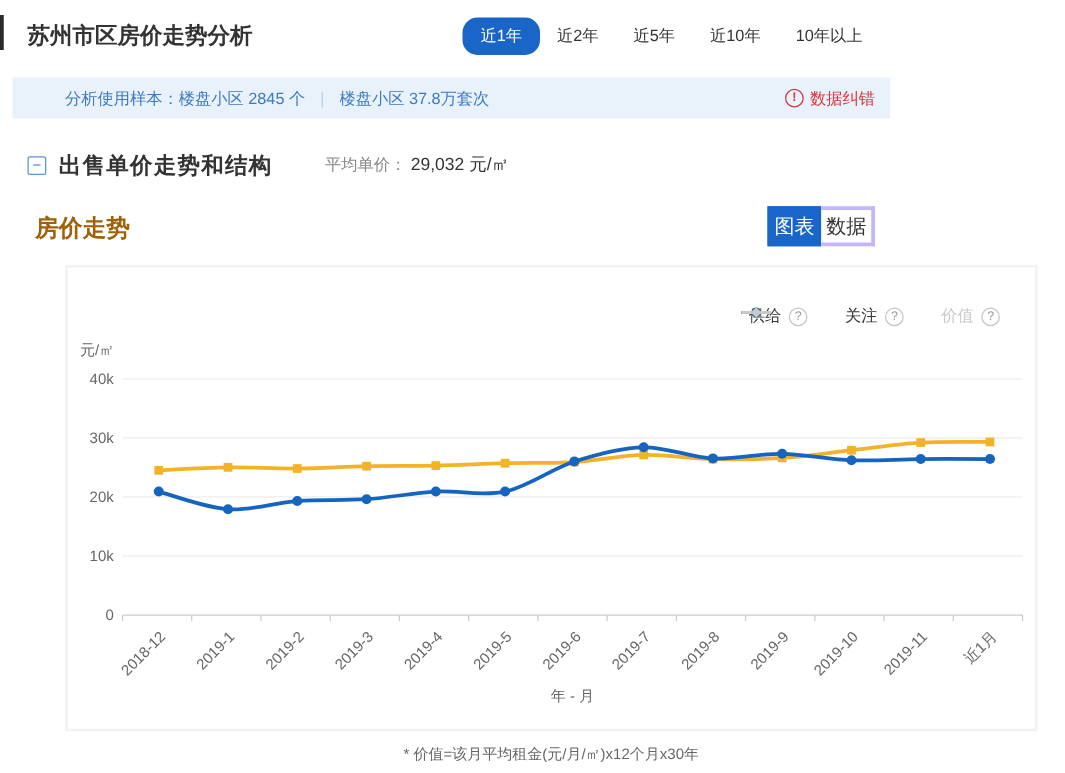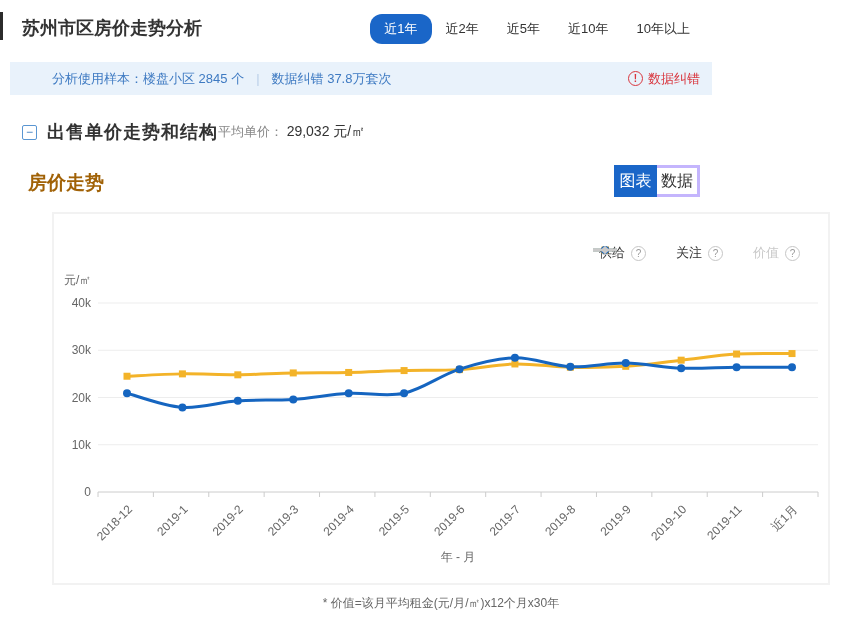--- a/index.html
+++ b/index.html
@@ -24,21 +24,21 @@
   .err-icon { width:15px; height:15px; border:1.5px solid #d9363e; border-radius:50%;
     font-size:10px; font-weight:bold; color:#d9363e; display:inline-flex; align-items:center;
     justify-content:center; margin-right:5px; }
 
   
   .section-head { position:absolute; left:22px; top:120px; display:flex; align-items:center; }
   .collapse-btn { width:15px; height:15px; border:1px solid #5a96d2; border-radius:2px;
     color:#3f7fc1; font-size:12px; line-height:12px; display:inline-flex; align-items:center;
     justify-content:center; cursor:pointer; margin-right:10px; }
   .section-title { font-size:18px; font-weight:bold; color:#333; letter-spacing:1px; }
-  .avg-wrap { font-size:13px; color:#888; }
+  .avg-wrap { margin-left:42px; font-size:13px; color:#888; }
   .avg-value { color:#333; font-size:14px; }
 
   
   .chart-title { position:absolute; left:28px; top:170px; font-size:19px; font-weight:bold; color:#a16207; }
   .view-toggle { position:absolute; right:20px; top:165px; display:flex; }
   .toggle-btn { width:43px; height:32px; font-size:16px; display:flex; align-items:center;
     justify-content:center; cursor:pointer; background:#fff; border:3px solid #c4b5fd; color:#333;text-align:center; }
   .toggle-btn.active { background:#1a66c8; border-color:#1a66c8; color:#fff; }
   .toggle-btn + .toggle-btn { border-left:none; }
 
@@ -72,21 +72,21 @@
     <span class="period-tab">近2年</span>
     <span class="period-tab">近5年</span>
     <span class="period-tab">近10年</span>
     <span class="period-tab">10年以上</span>
   </div>
 
   <div class="sample-bar">
     <span>分析使用样本：</span>
     <span>楼盘小区 2845 个</span>
     <span class="divider">|</span>
-    <span>数据纠错 37.8万套次</span>
+    <span>楼盘小区 37.8万套次</span>
     <span class="spacer"></span>
     <span class="correction">
       <span class="err-icon">!</span>
       <span>数据纠错</span>
     </span>
   </div>
 
   <div class="section-head">
     <span class="collapse-btn">−</span>
     <span class="section-title">出售单价走势和结构</span>

